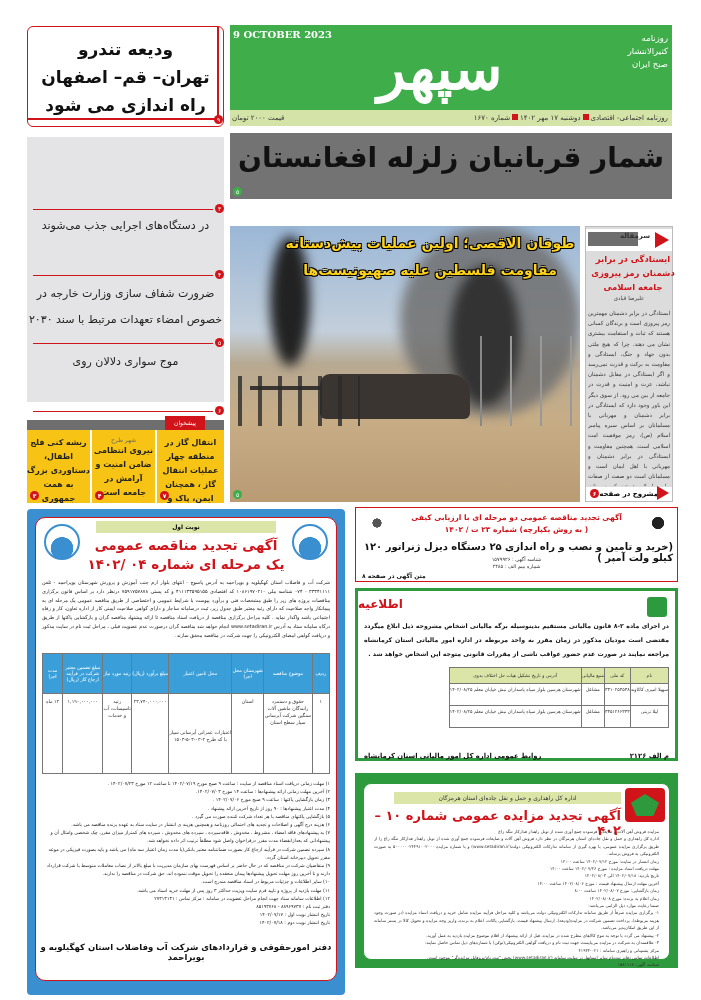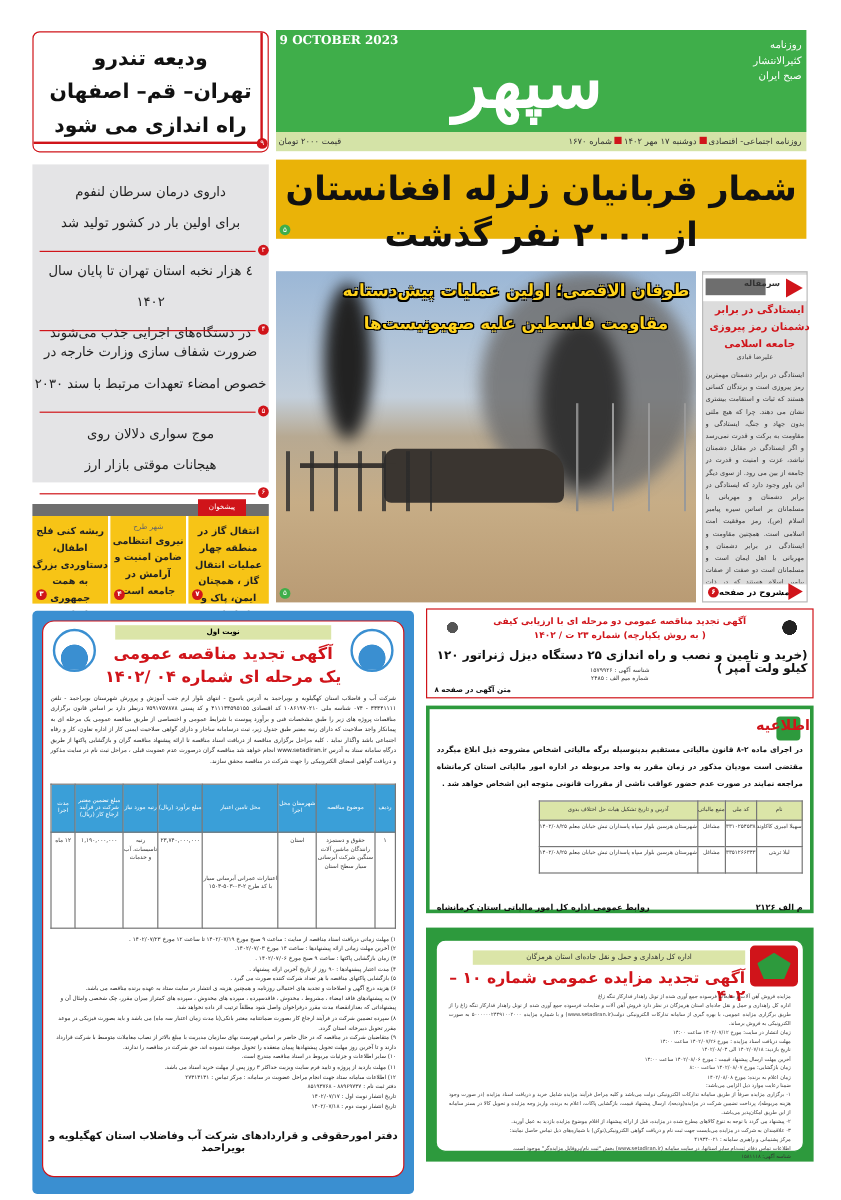--- a/index.html
+++ b/index.html
@@ -22,21 +22,21 @@
 .badge{position:absolute;width:9px;height:9px;border-radius:50%;background:#d0141a;color:#fff;font-size:6px;line-height:9px;text-align:center}
 
 #news-list{left:27px;top:137px;width:197px;height:265px;background:#e4e4e6}
 .news-item{position:absolute;left:0;width:197px;text-align:center;font-size:11px;line-height:26px;color:#222}
 .news-sep{position:absolute;left:6px;width:180px;height:1px;background:#d0141a}
 #yellow-head{left:27px;top:420px;width:197px;height:10px;background:#6e6e6e}
 #pishkhan{left:165px;top:416px;width:40px;height:14px;background:#d0141a;color:#fff;font-size:6px;line-height:14px;text-align:center}
 .ycell{position:absolute;top:430px;height:73px;background:#f7c416;text-align:center;font-size:8px;font-weight:bold;line-height:14px;color:#222;padding-top:6px}
 .ycell .kick{display:block;font-size:6px;color:#666;font-weight:normal;line-height:8px}
 
-#head-box{left:230px;top:133px;width:442px;height:66px;background:#eab308;text-align:center}
+#head-box{left:230px;top:133px;width:442px;height:66px;background:#737373;text-align:center}
 #head-box p{font-size:28px;font-weight:bold;line-height:38px;color:#111;padding-top:6px}
 
 #photo{left:230px;top:226px;width:350px;height:276px;overflow:hidden;background:linear-gradient(#9bb7d6 0%,#c3cfdb 38%,#b7a992 50%,#c7ad86 70%,#b99b74 100%)}
 #photo-title{left:230px;top:230px;width:400px;text-align:center;font-size:14px;font-weight:bold;color:#ffd21a;line-height:27px;text-shadow:1px 1px 0 #000,-1px -1px 0 #000,1px -1px 0 #000,-1px 1px 0 #000}
 .smoke{position:absolute;border-radius:50%;filter:blur(6px)}
 
 #right-col{left:585px;top:226px;width:88px;height:276px;background:#dcdcdc;border:1px solid #bbb}
 #rc-head{left:586px;top:229px;width:86px;height:22px;background:#fff}
 #rc-kicker{left:600px;top:232px;font-size:7px;font-weight:bold;color:#333}
 #rc-title{left:587px;top:252px;width:92px;text-align:center;font-size:8.5px;font-weight:bold;color:#d0141a;line-height:14px}
@@ -44,21 +44,21 @@
 #rc-body{left:588px;top:308px;width:82px;font-size:5.5px;color:#333;line-height:10.2px;text-align:justify}
 #rc-foot{left:586px;top:487px;width:86px;height:14px;background:#fff;font-size:7px;font-weight:bold;line-height:14px;padding-right:14px}
 .tri{position:absolute;width:0;height:0;border-top:8px solid transparent;border-bottom:8px solid transparent;border-left:14px solid #d0141a}
 
 #ad-gen{left:355px;top:507px;width:323px;height:75px;border:1px solid #d0141a}
 #ad-gen .t1{position:absolute;left:40px;right:40px;top:4px;text-align:center;font-size:7.5px;font-weight:bold;color:#d0141a;line-height:12px}
 #ad-gen .t2{position:absolute;left:4px;right:4px;top:33px;text-align:right;font-size:10px;font-weight:bold;color:#111}
 #ad-gen .t3{position:absolute;left:4px;right:4px;top:48px;text-align:center;font-size:5px;color:#333;line-height:7px}
 #ad-gen .t4{position:absolute;left:6px;top:64px;font-size:6px;font-weight:bold;color:#111}
 #ad-tax{left:355px;top:588px;width:323px;height:173px;border:3px solid #2d9a3d;background:#fff}
-#ad-tax .title{position:absolute;left:0;right:0;top:6px;text-align:right;font-size:12px;font-weight:bold;color:#d0141a}
+#ad-tax .title{position:absolute;left:0;right:0;top:6px;text-align:left;font-size:12px;font-weight:bold;color:#d0141a}
 #ad-tax .body{position:absolute;left:6px;right:6px;top:28px;font-size:6.2px;font-weight:bold;line-height:14px;text-align:justify;color:#111}
 #tax-table{position:absolute;left:7px;right:6px;top:76px;border-collapse:collapse;font-size:4.6px;color:#333;text-align:center}
 #tax-table th{background:#dbe5a8;border:1px solid #777;height:16px;font-weight:normal;line-height:6px}
 #tax-table td{border:1px solid #777;height:22px;vertical-align:top;padding-top:3px;line-height:6px}
 #ad-tax .foot{position:absolute;left:6px;right:6px;bottom:6px;font-size:6.8px;font-weight:bold;color:#111}
 #ad-tax .foot .l{position:absolute;left:0}
 #ad-tax .foot .r{position:absolute;right:0}
 #ad-road{left:355px;top:773px;width:323px;height:195px;background:#2d9a3d}
 #ad-road .inner{position:absolute;left:8px;right:8px;top:10px;bottom:8px;background:#fff;border-radius:8px;border:1px solid #2d9a3d}
 #ad-road .band{position:absolute;left:30px;right:48px;top:8px;height:12px;background:#dbe5a8;font-size:6px;text-align:center;line-height:12px;color:#333}
@@ -99,44 +99,38 @@
 <div id="top-left" class="abs">
   <p>ودیعه تندرو</p>
   <p>تهران– قم– اصفهان</p>
   <p>راه اندازی می شود</p>
   <div class="redline"></div>
   <div class="baseline"></div>
   <div class="badge" style="right:0;bottom:2px">۹</div>
 </div>
 
 <div id="news-list" class="abs">
-  <div class="news-item" style="top:10px">
-    <div>داروی درمان سرطان لنفوم</div>
-    <div>برای اولین بار در کشور تولید شد</div>
-  </div>
   <div class="news-sep" style="top:72px"></div>
   <div class="badge" style="left:188px;top:67px">۳</div>
 
   <div class="news-item" style="top:76px">
-    <div>٤ هزار نخبه استان تهران تا پایان سال ۱۴۰۲</div>
     <div>در دستگاه‌های اجرایی جذب می‌شوند</div>
   </div>
   <div class="news-sep" style="top:138px"></div>
   <div class="badge" style="left:188px;top:133px">۴</div>
 
   <div class="news-item" style="top:144px">
     <div>ضرورت شفاف سازی وزارت خارجه در</div>
     <div>خصوص امضاء تعهدات مرتبط با سند ۲۰۳۰</div>
   </div>
   <div class="news-sep" style="top:206px"></div>
   <div class="badge" style="left:188px;top:201px">۵</div>
 
   <div class="news-item" style="top:212px">
     <div>موج سواری دلالان روی</div>
-    <div>هیجانات موقتی بازار ارز</div>
   </div>
 </div>
 <div class="news-sep abs" style="left:33px;top:411px;width:180px"></div>
 <div class="badge" style="left:215px;top:406px">۶</div>
 
 <div id="yellow-head" class="abs"></div>
 <div id="pishkhan" class="abs">پیشخوان</div>
 <div class="ycell" style="left:157px;width:67px">
   <span class="kick"></span>
   <div>انتقال گاز در منطقه چهار عملیات انتقال گاز ، همچنان ایمن، پاک و پایدار است</div>
@@ -149,21 +143,20 @@
 </div>
 <div class="ycell" style="left:27px;width:63px">
   <span class="kick"></span>
   <div>ریشه کنی فلج اطفال، دستاوردی بزرگ به همت جمهوری اسلامی</div>
   <div class="badge" style="left:3px;bottom:3px">۳</div>
 </div>
 
 <div id="head-box" class="abs">
   <p>
     <span>شمار قربانیان زلزله افغانستان</span><br>
-    <span>از ۲۰۰۰ نفر گذشت</span>
   </p>
   <div class="badge" style="left:3px;bottom:3px;background:#3fae4a">۵</div>
 </div>
 
 <div id="photo" class="abs">
   <div class="smoke" style="left:40px;top:10px;width:40px;height:130px;background:#222"></div>
   <div class="smoke" style="left:170px;top:0;width:180px;height:190px;background:#707070;opacity:.85"></div>
   <div class="smoke" style="left:220px;top:40px;width:70px;height:140px;background:#333"></div>
   <div style="position:absolute;left:90px;top:148px;width:150px;height:45px;background:#3a3530;border-radius:10px 20px 6px 6px"></div>
   <div style="position:absolute;left:20px;top:160px;width:80px;height:4px;background:#3a3530"></div>

